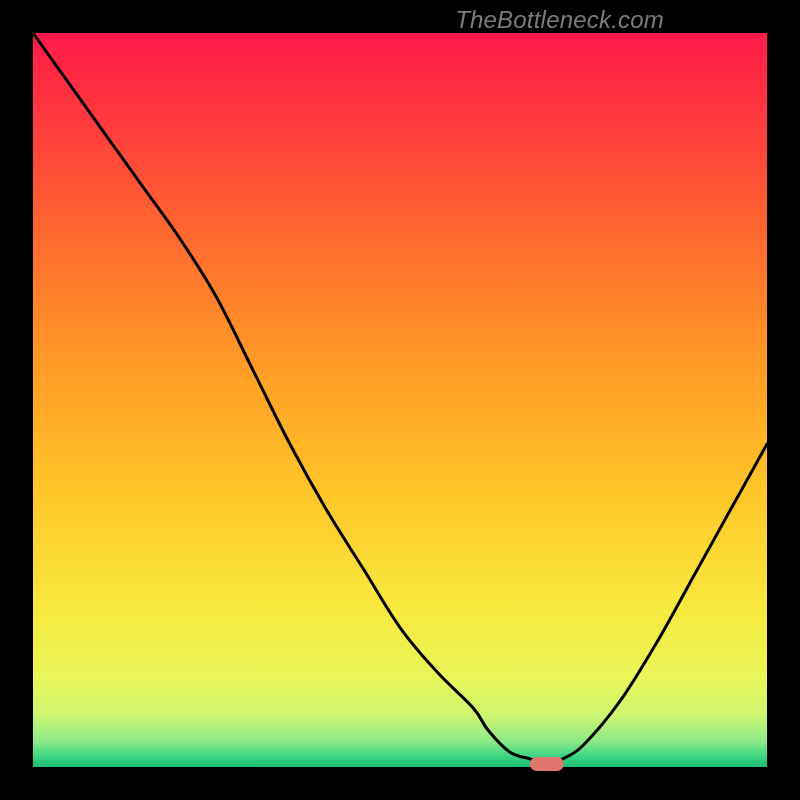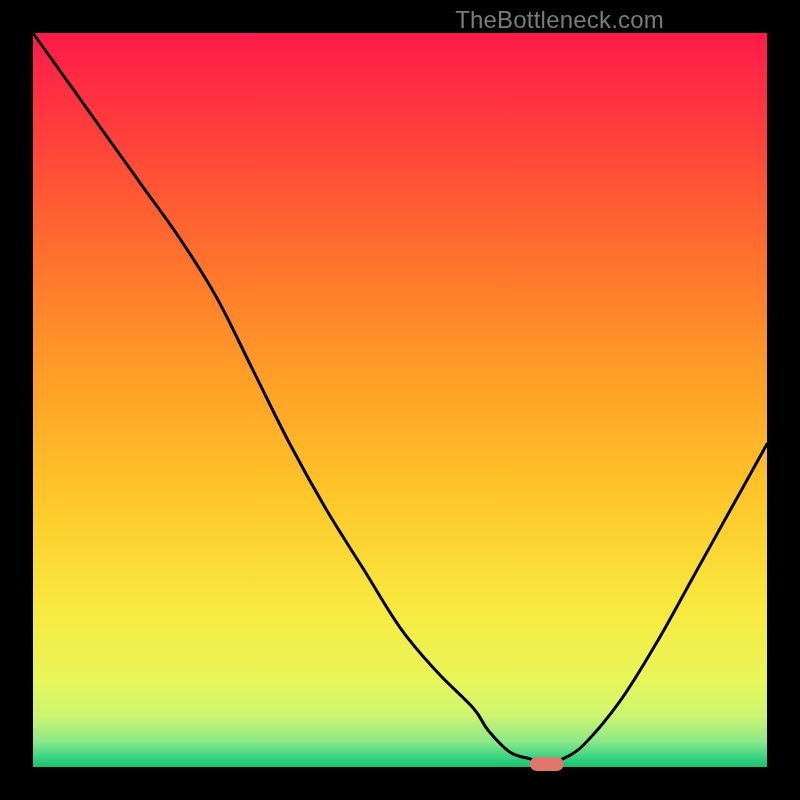--- a/index.html
+++ b/index.html
@@ -7,20 +7,21 @@
     padding: 0;
     width: 800px;
     height: 800px;
     background: #000;
     overflow: hidden;
   }
   .stage {
     position: relative;
     width: 676px;
     height: 800px;
+    font-style: italic;
   }
   .watermark {
     position: absolute;
     top: 6px;
     right: 12px;
     font-family: Arial, Helvetica, sans-serif;
     font-size: 24px;
     color: #7b7b7b;
     letter-spacing: 0.2px;
     user-select: none;

